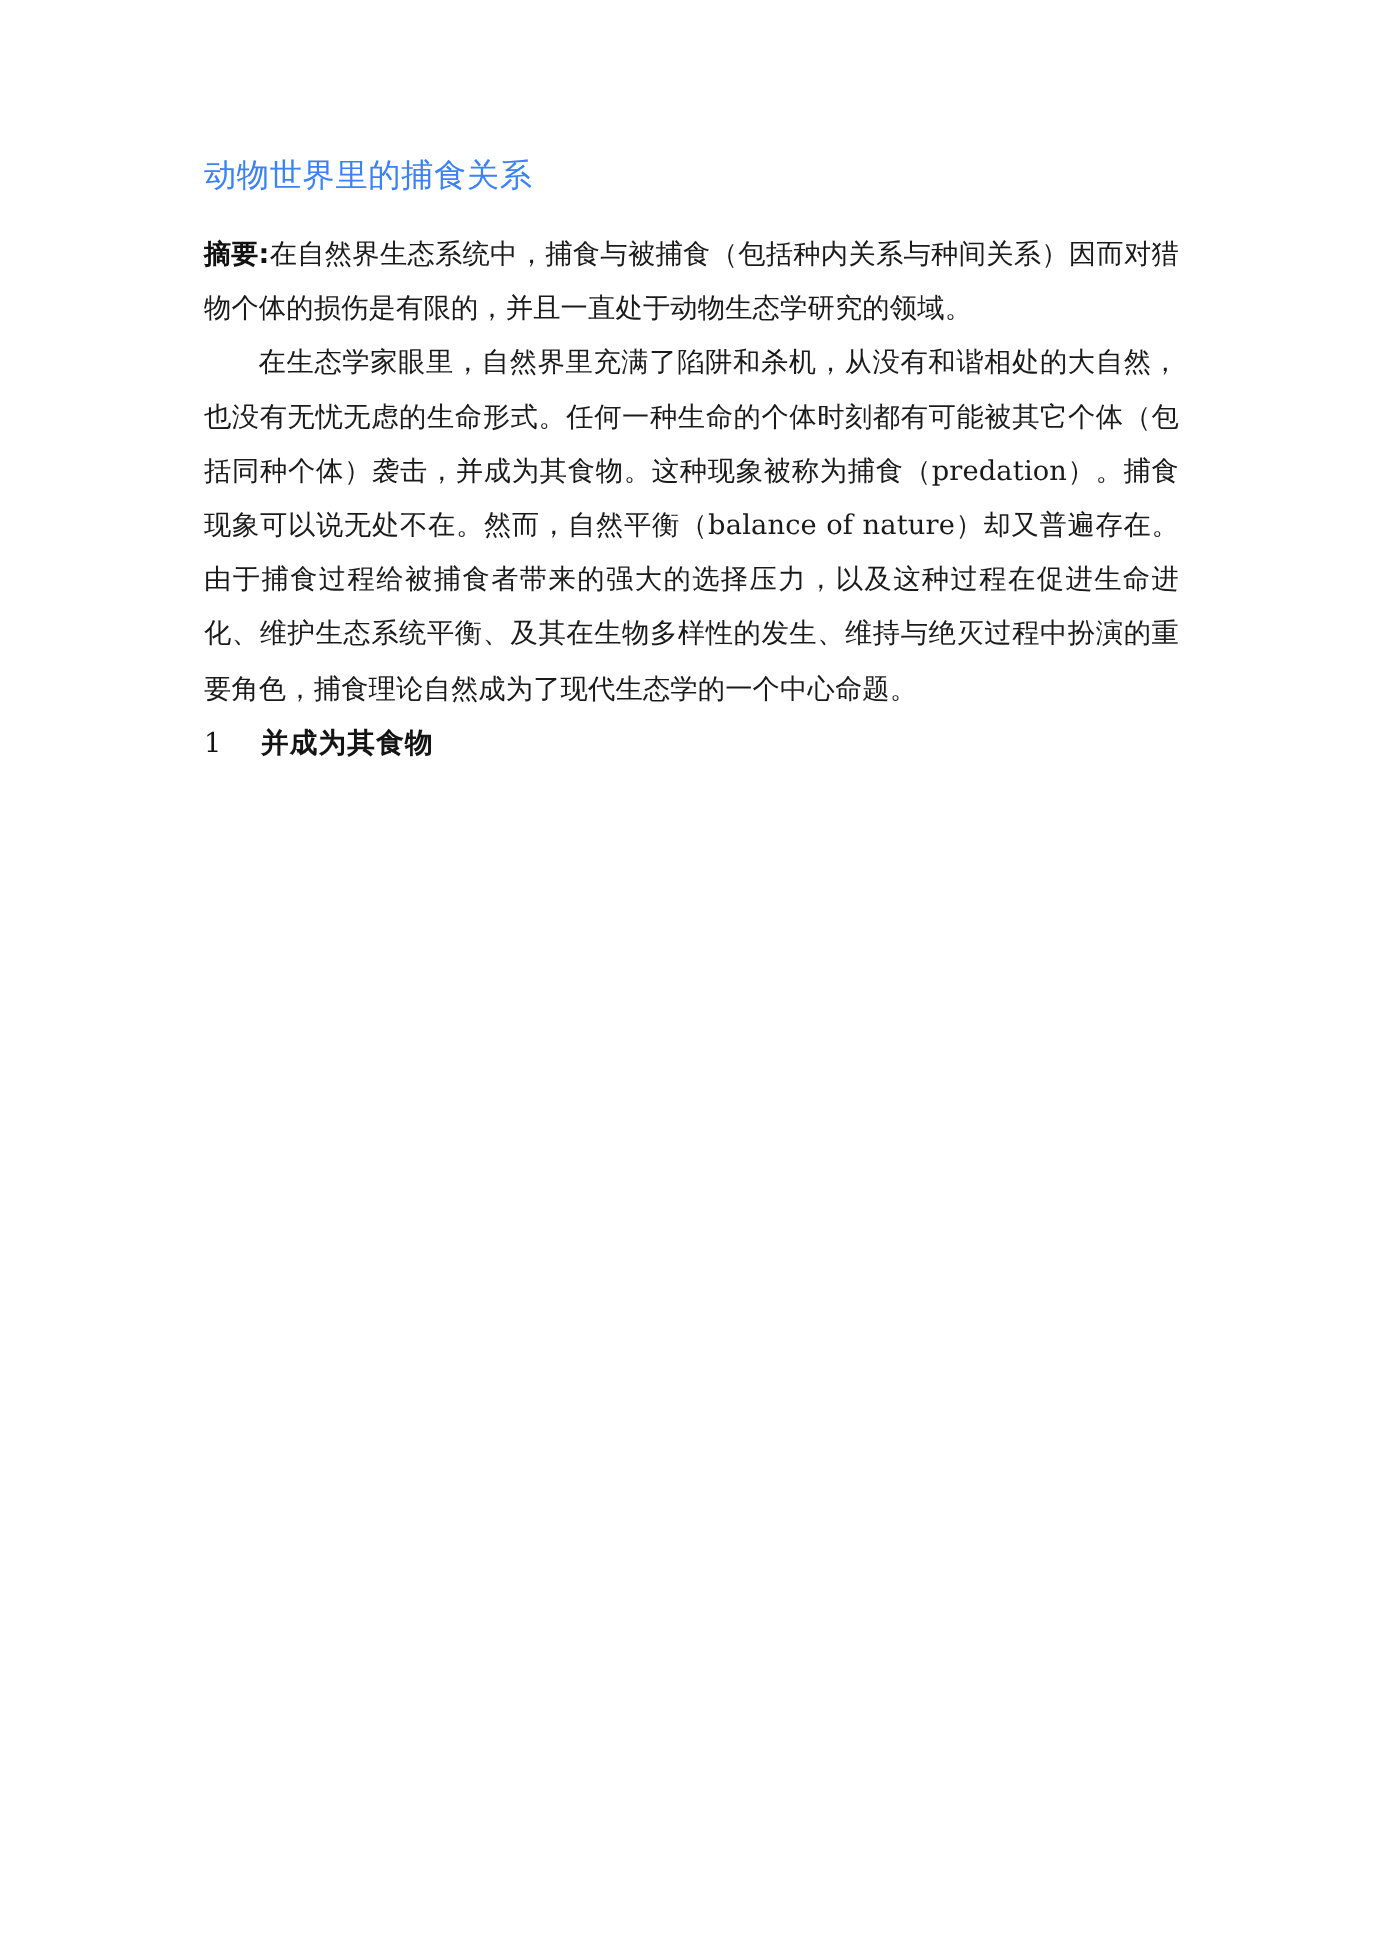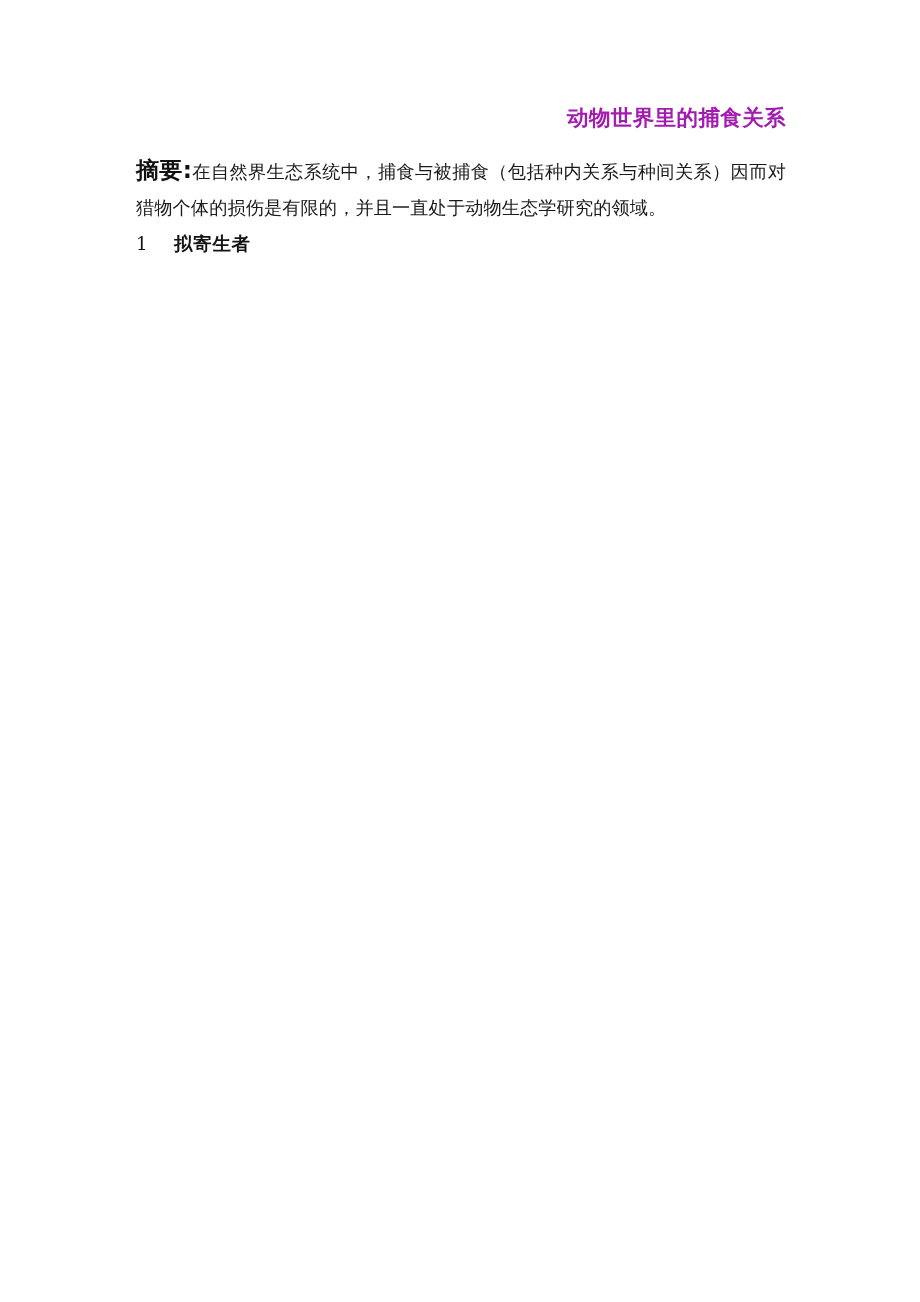--- a/index.html
+++ b/index.html
@@ -18,46 +18,46 @@
     box-sizing: border-box;
   }
   .content {
     position: absolute;
     left: 136px;
     top: 98px;
     width: 650px;
   }
   .doc-title {
     font-family: "DejaVu Sans", "Liberation Sans", sans-serif;
-    font-weight: 700;
+    font-weight: 400;
     font-size: 21.5px;
     line-height: 40px;
-    text-align: right;
-    color: #a21caf;
+    text-align: left;
+    color: #3b82f6;
     margin: 0 0 14px 0;
     letter-spacing: 0.4px;
   }
   .para {
     font-family: "DejaVu Serif", "Liberation Serif", serif;
     font-size: 18.2px;
     line-height: 36.2px;
     color: #1a1a1a;
     margin: 0;
     text-align: justify;
     text-justify: inter-ideograph;
     word-break: break-all;
     letter-spacing: 0.1px;
   }
   .para.indent {
     text-indent: 2em;
   }
   .label-bold {
     font-family: "DejaVu Sans", "Liberation Sans", sans-serif;
     font-weight: 700;
-    font-size: 23px;
+    font-size: 18px;
     color: #111111;
   }
   .heading {
     margin: 0;
     font-size: 18.4px;
     line-height: 36.2px;
     color: #141414;
     display: flex;
     align-items: baseline;
   }
@@ -78,24 +78,25 @@
 <body>
 
 <div class="page">
   <div class="content">
 
     <h1 class="doc-title">动物世界里的捕食关系</h1>
 
     <p class="para"><span class="label-bold">摘要:</span><span>在自然界生态系统中，捕食与被捕食（包括种内关系与种间关系）因而对猎物个体的损伤是有限的，并且一直处于动物生态学研究的领域。</span></p>
 
 
+    <p class="para indent">在生态学家眼里，自然界里充满了陷阱和杀机，从没有和谐相处的大自然，也没有无忧无虑的生命形式。任何一种生命的个体时刻都有可能被其它个体（包括同种个体）袭击，并成为其食物。这种现象被称为捕食（predation）。捕食现象可以说无处不在。然而，自然平衡（balance of nature）却又普遍存在。由于捕食过程给被捕食者带来的强大的选择压力，以及这种过程在促进生命进化、维护生态系统平衡、及其在生物多样性的发生、维持与绝灭过程中扮演的重要角色，捕食理论自然成为了现代生态学的一个中心命题。</p>
 
     <div class="heading">
       <span class="num">1</span>
-      <span class="htext">拟寄生者</span>
+      <span class="htext">并成为其食物</span>
     </div>
 
 
 
 
 
   </div>
 </div>
 
 </body></html>

